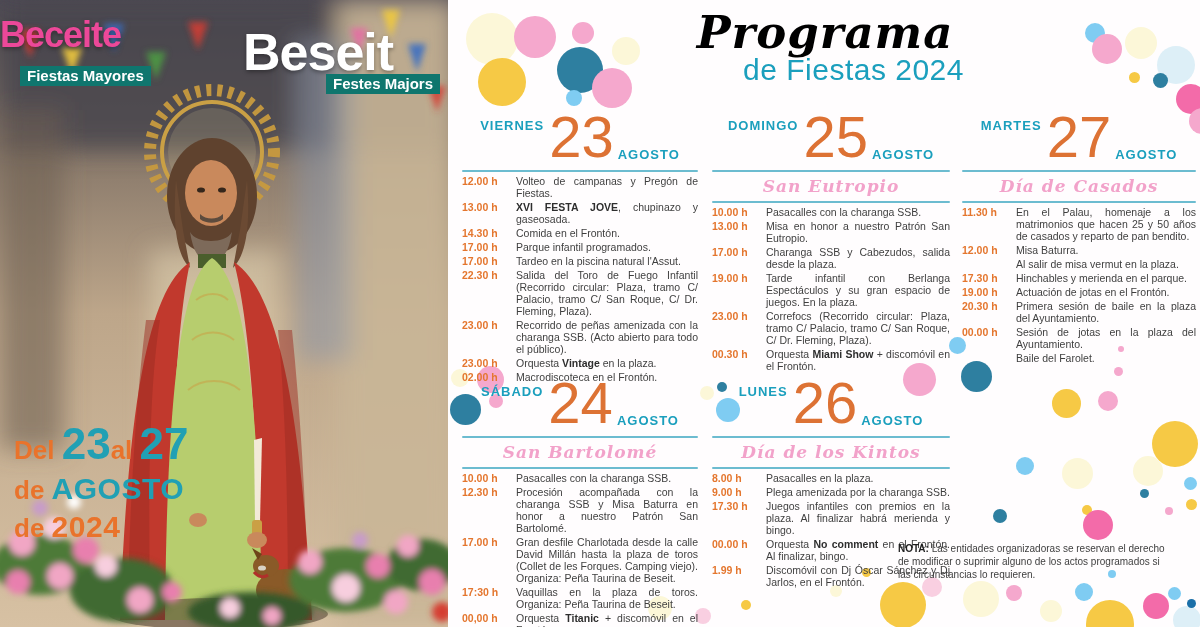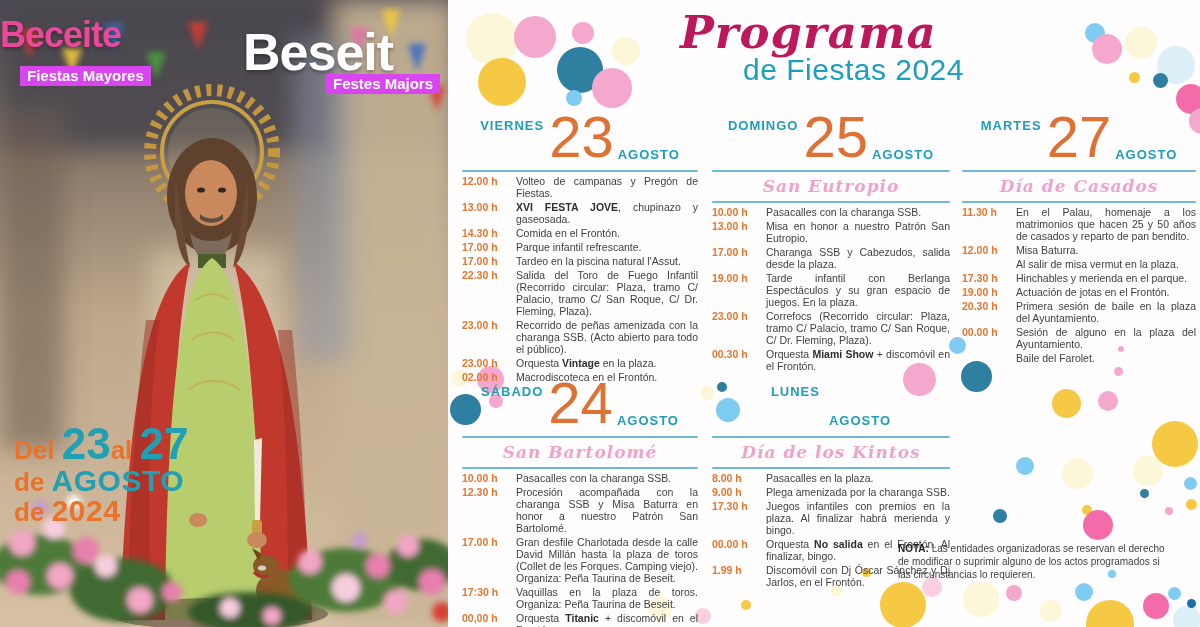--- a/index.html
+++ b/index.html
@@ -7,40 +7,40 @@
        font-family:"Liberation Sans",sans-serif;position:relative;}
   #poster{position:absolute;inset:0;}
 
   
   #photo-panel{position:absolute;left:0;top:0;width:448px;height:627px;overflow:hidden;}
   #photo-panel svg{position:absolute;left:0;top:0;}
   .title-es{position:absolute;left:0;top:14px;font-size:36px;font-weight:bold;color:#ec4899;
             letter-spacing:-1px;text-shadow:0 2px 4px rgba(0,0,0,.35);}
   .title-ca{position:absolute;left:243px;top:22px;font-size:52px;font-weight:bold;color:#ffffff;
             letter-spacing:-1px;text-shadow:0 2px 4px rgba(0,0,0,.35);}
-  .badge{position:absolute;background:#d946ef;color:#ffffff;font-weight:bold;font-size:15px;
+  .badge{position:absolute;background:#0f766e;color:#ffffff;font-weight:bold;font-size:15px;
          padding:1px 7px 2px;white-space:nowrap;}
   .badge-es{left:20px;top:66px;}
   .badge-ca{left:326px;top:74px;}
   .date-banner{position:absolute;left:14px;top:422px;line-height:1.0;}
   .date-banner .o{color:#e9732b;font-weight:bold;}
   .date-banner .t{color:#21a0b4;font-weight:bold;}
   .dl1{font-size:26px;}
   .dl1 .big{font-size:44px;}
-  .dl2,.dl3{font-size:26px;}
+  .dl2,.dl3{font-size:26px;margin-top:8px;}
   .dl2 .mid,.dl3 .mid{font-size:30px;letter-spacing:.5px;}
 
   
   #program-panel{position:absolute;left:448px;top:0;width:752px;height:627px;background:#fffdfe;}
   #dots{position:absolute;inset:0;z-index:0;}
   .dot{position:absolute;border-radius:50%;}
 
   .prog-header{position:absolute;left:232px;top:10px;width:290px;z-index:2;}
   .prog-title{font-family:"DejaVu Serif",serif;font-style:italic;font-weight:bold;
-              font-size:45px;color:#be185d;line-height:1.0;letter-spacing:1px;}
+              font-size:45px;color:#000000;text-align:center;line-height:1.0;letter-spacing:1px;}
   .prog-sub{font-size:30px;color:#1b9fbd;text-align:right;margin-top:-2px;padding-right:6px;letter-spacing:.5px;}
 
   .day-mount{position:absolute;z-index:2;}
   .day-head{display:flex;justify-content:center;align-items:stretch;height:58px;}
   .day-name{color:#1b9fbd;font-weight:bold;font-size:13px;letter-spacing:1px;margin-top:8px;margin-right:5px;}
   .day-num{font-size:58px;line-height:54px;color:#dd7234;font-weight:300;}
   .day-month{color:#1b9fbd;font-weight:bold;font-size:13px;letter-spacing:1px;align-self:flex-end;
              margin-left:4px;margin-bottom:6px;}
   .rule{height:2px;background:#6cbcd0;margin:2px 0;border-radius:1px;}
   .patron{text-align:center;font-family:"DejaVu Serif",serif;font-style:italic;font-weight:bold;
@@ -265,21 +265,21 @@
           <div class="ev">
             <span class="ev-time">13.00 h</span>
             <div class="ev-text"><b>XVI FESTA JOVE</b><span>, chupinazo y gaseosada.</span></div>
           </div>
           <div class="ev">
             <span class="ev-time">14.30 h</span>
             <div class="ev-text"><span>Comida en el Frontón.</span></div>
           </div>
           <div class="ev">
             <span class="ev-time">17.00 h</span>
-            <div class="ev-text"><span>Parque infantil refrescante.</span></div>
+            <div class="ev-text"><span>Parque infantil programados.</span></div>
           </div>
           <div class="ev">
             <span class="ev-time">17.00 h</span>
             <div class="ev-text"><span>Tardeo en la piscina natural l'Assut.</span></div>
           </div>
           <div class="ev">
             <span class="ev-time">22.30 h</span>
             <div class="ev-text"><span>Salida del Toro de Fuego Infantil (Recorrido circular: Plaza, tramo C/ Palacio, tramo C/ San Roque, C/ Dr. Fleming, Plaza).</span></div>
           </div>
           <div class="ev">
@@ -360,41 +360,42 @@
           </div>
           <div class="ev">
             <span class="ev-time">00.30 h</span>
             <div class="ev-text"><span>Orquesta </span><b>Miami Show</b><span> + discomóvil en el Frontón.</span></div>
           </div>
         </div>
       </div>
     <div class="day-mount" style="left:264px;top:376px;width:238px">
         <div class="day-head">
           <span class="day-name">LUNES</span>
+          <span class="day-num">26</span>
           <span class="day-month">AGOSTO</span>
         </div>
         <div class="rule"></div>
         <div class="patron">Día de los Kintos</div>
         <div class="rule"></div>
         <div class="events">
           <div class="ev">
             <span class="ev-time">8.00 h</span>
             <div class="ev-text"><span>Pasacalles en la plaza.</span></div>
           </div>
           <div class="ev">
             <span class="ev-time">9.00 h</span>
             <div class="ev-text"><span>Plega amenizada por la charanga SSB.</span></div>
           </div>
           <div class="ev">
             <span class="ev-time">17.30 h</span>
             <div class="ev-text"><span>Juegos infantiles con premios en la plaza. Al finalizar habrá merienda y bingo.</span></div>
           </div>
           <div class="ev">
             <span class="ev-time">00.00 h</span>
-            <div class="ev-text"><span>Orquesta </span><b>No salida</b><span> en el Frontón. Al finalizar, bingo.</span></div>
+            <div class="ev-text"><span>Orquesta </span><b>No comment</b><span> en el Frontón. Al finalizar, bingo.</span></div>
           </div>
           <div class="ev">
             <span class="ev-time">1.99 h</span>
             <div class="ev-text"><span>Discomóvil con Dj Óscar Sánchez y Dj Jarlos, en el Frontón.</span></div>
           </div>
         </div>
       </div>
     <div class="day-mount" style="left:514px;top:110px;width:234px">
         <div class="day-head">
           <span class="day-name">MARTES</span>
@@ -424,21 +425,21 @@
           <div class="ev">
             <span class="ev-time">19.00 h</span>
             <div class="ev-text"><span>Actuación de jotas en el Frontón.</span></div>
           </div>
           <div class="ev">
             <span class="ev-time">20.30 h</span>
             <div class="ev-text"><span>Primera sesión de baile en la plaza del Ayuntamiento.</span></div>
           </div>
           <div class="ev">
             <span class="ev-time">00.00 h</span>
-            <div class="ev-text"><span>Sesión de alguno en la plaza del Ayuntamiento.</span></div>
+            <div class="ev-text"><span>Sesión de jotas en la plaza del Ayuntamiento.</span></div>
           </div>
           <div class="ev">
             <span class="ev-time"></span>
             <div class="ev-text"><span>Baile del Farolet.</span></div>
           </div>
         </div>
       </div>
 
     <div class="note">
       <b>NOTA:</b>

